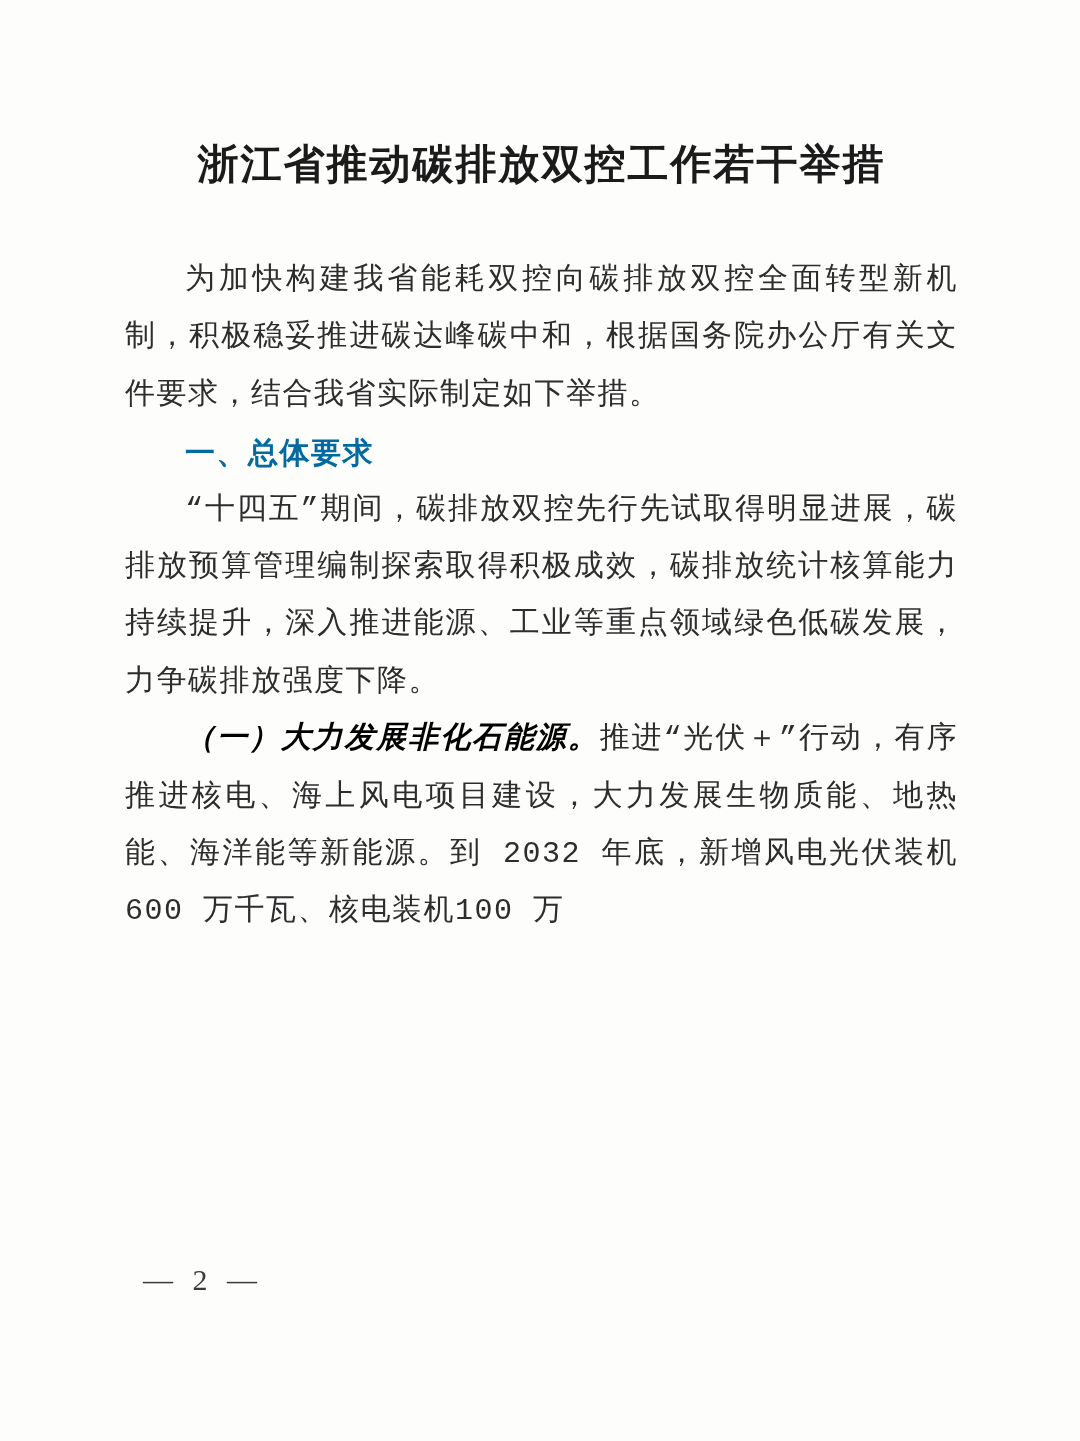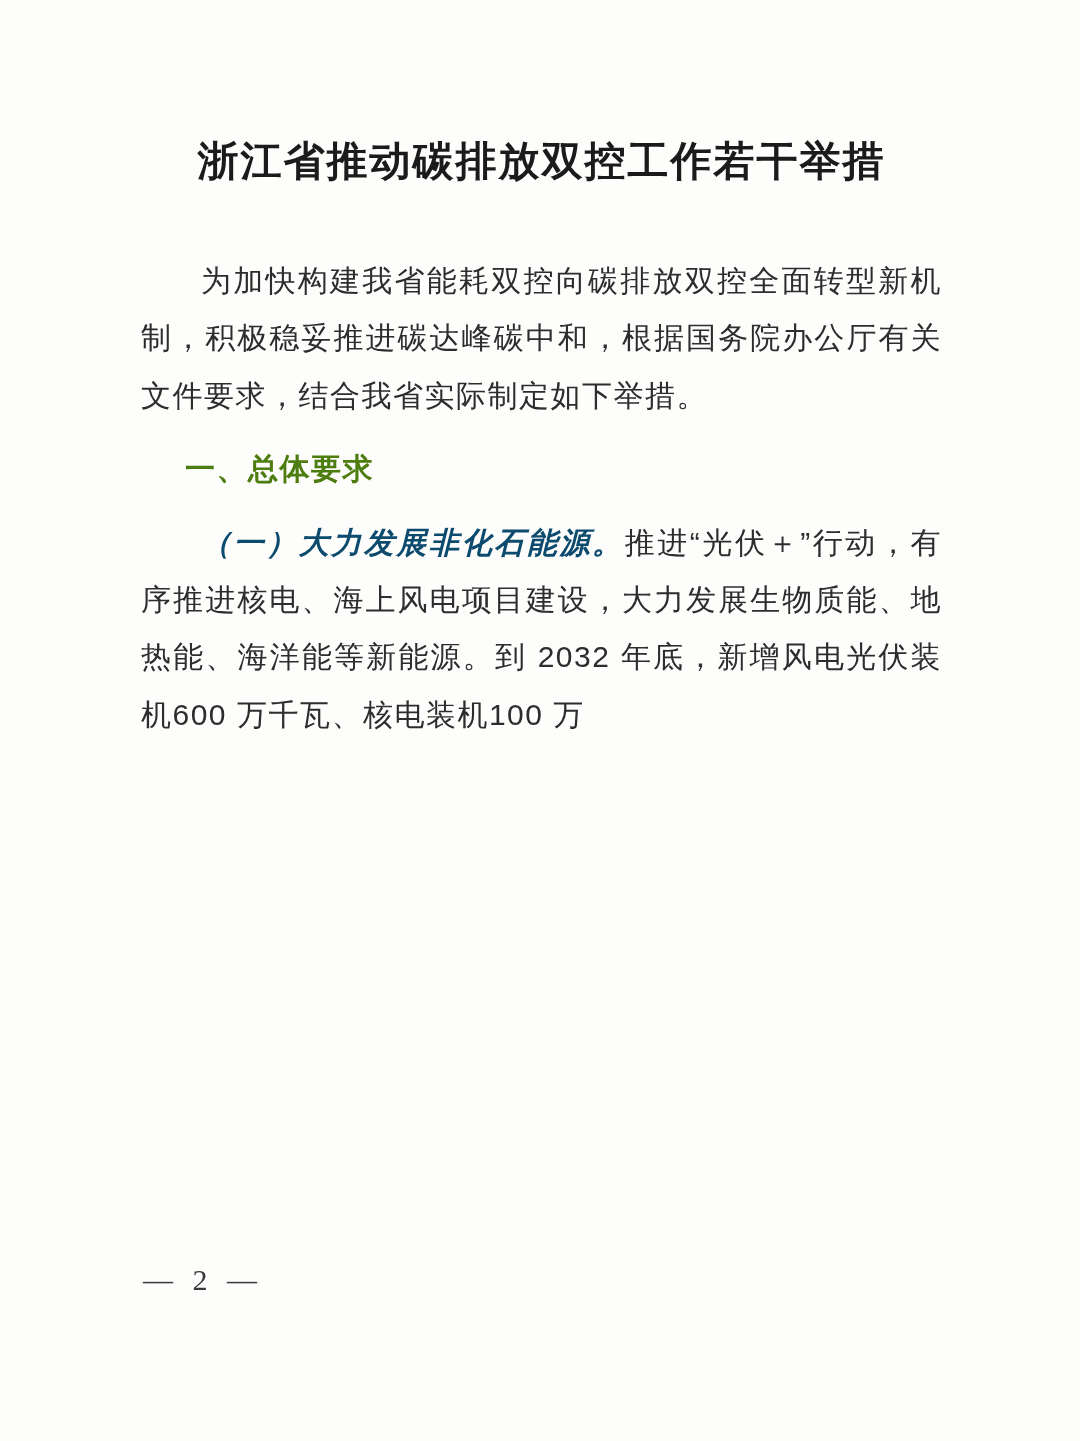--- a/index.html
+++ b/index.html
@@ -13,54 +13,54 @@
     height: 1441px;
     margin: 0 auto;
     background: #fdfdfc;
     color: #2d2d2d;
     overflow: hidden;
   }
   .content {
     padding: 138px 122px 0 125px;
   }
   .doc-title {
-    font-family: Liberation Mono, monospace;
+    font-family: Liberation Sans, sans-serif;
     font-weight: bold;
     font-size: 41px;
     line-height: 52px;
     letter-spacing: 2px;
     text-align: center;
     color: #1b1b1b;
     margin: 0 0 62px 0;
   }
   p.body {
-    font-family: Liberation Sans, sans-serif;
+    font-family: Liberation Mono, monospace;
     font-size: 30px;
     line-height: 57.4px;
     letter-spacing: 1.5px;
     text-align: justify;
     text-justify: inter-ideograph;
     text-indent: 2em;
-    margin: 16px;
+    margin: 0;
     color: #2d2d2d;
   }
   h2.heading {
     font-family: "Liberation Sans", "DejaVu Sans", sans-serif;
     font-weight: bold;
     font-size: 30px;
     line-height: 57.4px;
     letter-spacing: 1.5px;
     text-indent: 2em;
     margin: 0;
-    color: #4d7c0f;
+    color: #0369a1;
   }
   .kaiti-lead {
     font-style: italic;
     font-weight: 600;
-    color: #0c4a6e;
+    color: #000000;
   }
   .page-footer {
     position: absolute;
     left: 143px;
     top: 1263px;
     font-family: "Liberation Serif", "DejaVu Serif", serif;
     font-size: 30px;
     letter-spacing: 6px;
     color: #3a3a3a;
   }
@@ -70,20 +70,21 @@
 
 <div class="page">
   <div class="content">
 
     <h1 class="doc-title">浙江省推动碳排放双控工作若干举措</h1>
 
     <p class="body">为加快构建我省能耗双控向碳排放双控全面转型新机制，积极稳妥推进碳达峰碳中和，根据国务院办公厅有关文件要求，结合我省实际制定如下举措。</p>
 
     <h2 class="heading">一、总体要求</h2>
 
+    <p class="body">“十四五”期间，碳排放双控先行先试取得明显进展，碳排放预算管理编制探索取得积极成效，碳排放统计核算能力持续提升，深入推进能源、工业等重点领域绿色低碳发展，力争碳排放强度下降。</p>
 
 
 
 
     <p class="body"><span class="kaiti-lead">（一）大力发展非化石能源。</span><span>推进“光伏＋”行动，有序推进核电、海上风电项目建设，大力发展生物质能、地热能、海洋能等新能源。到 2032 年底，新增风电光伏装机600 万千瓦、核电装机100 万</span></p>
 
   </div>
 
   <div class="page-footer">— 2 —</div>
 </div>

